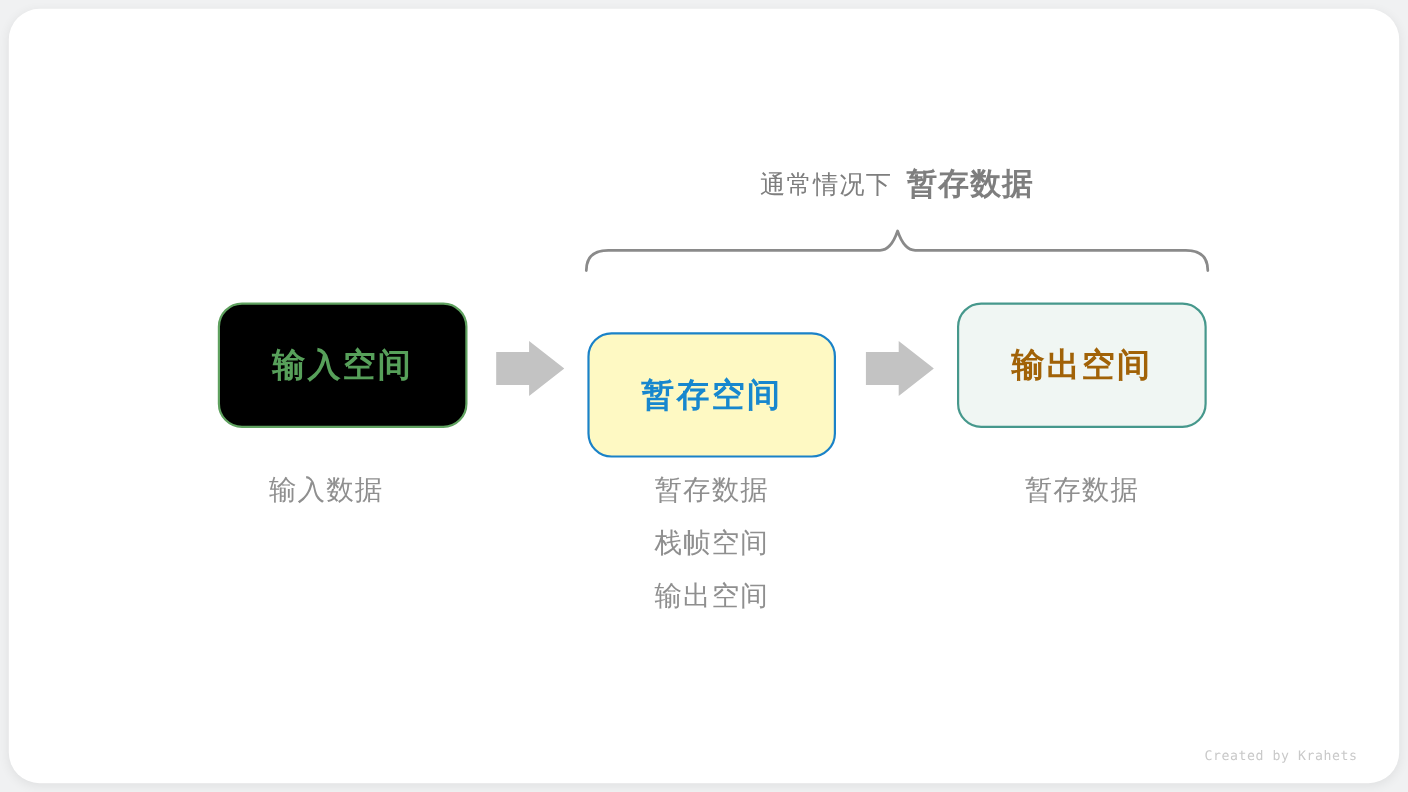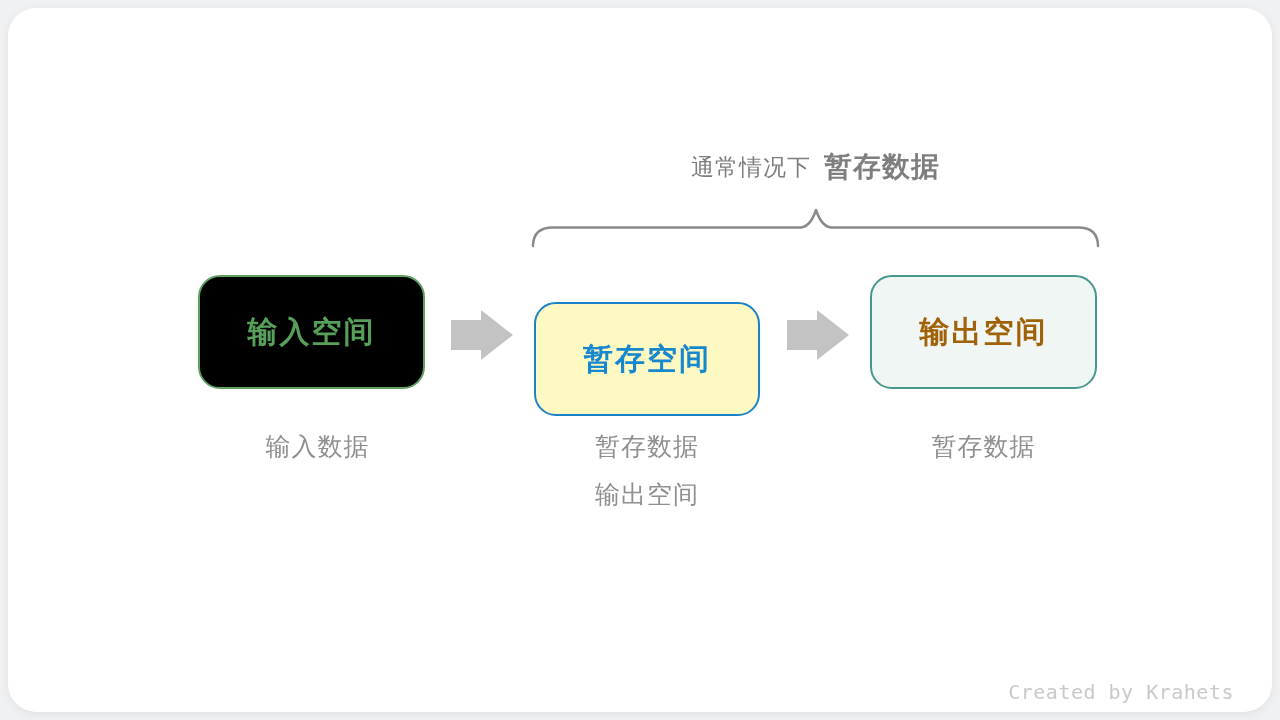--- a/index.html
+++ b/index.html
@@ -50,30 +50,30 @@
   .arrow-2 { left: 779px; }
 
   
   .sublabel-col {
     position: absolute; top: 423px;
     color: #8f8f8f;
     font-size: 25px;
     text-align: center;
     letter-spacing: 1px;
   }
-  .col-input  { left: 196px; width: 227px; }
+  .col-input  { left: 175px; width: 227px; }
   .col-temp   { left: 526px; width: 226px; text-align: center; }
   .col-output { left: 862px; width: 227px; }
   .sublabel-line { height: 48px; line-height: 30px; }
 
   .credit {
     position: absolute;
     right: 38px; top: 672px;
     font-family: "DejaVu Sans Mono", "Liberation Mono", monospace;
-    font-size: 20px;
+    font-size: 12px;
     color: #c9c9c9;
     letter-spacing: 0.5px;
   }
 </style>
 </head>
 <body>
 
 <div class="card">
 
   <div class="annotation">
@@ -104,20 +104,21 @@
   <div class="flow-box box-output" style="border-color: rgb(70, 152, 140); background-color: rgb(240, 246, 243); color: #a16207;">
     <span>输出空间</span>
   </div>
 
   <div class="sublabel-col col-input">
     <div class="sublabel-line">输入数据</div>
   </div>
 
   <div class="sublabel-col col-temp">
     <div class="sublabel-line">暂存数据</div>
+    <div class="sublabel-line">栈帧空间</div>
     <div class="sublabel-line">输出空间</div>
   </div>
 
   <div class="sublabel-col col-output">
     <div class="sublabel-line">暂存数据</div>
   </div>
 
   <div class="credit">Created by Krahets</div>
 
 </div>

